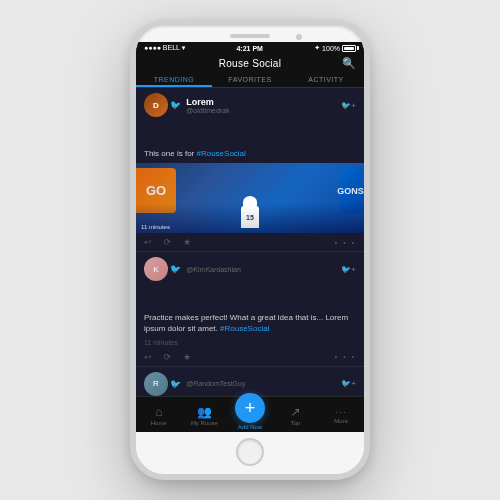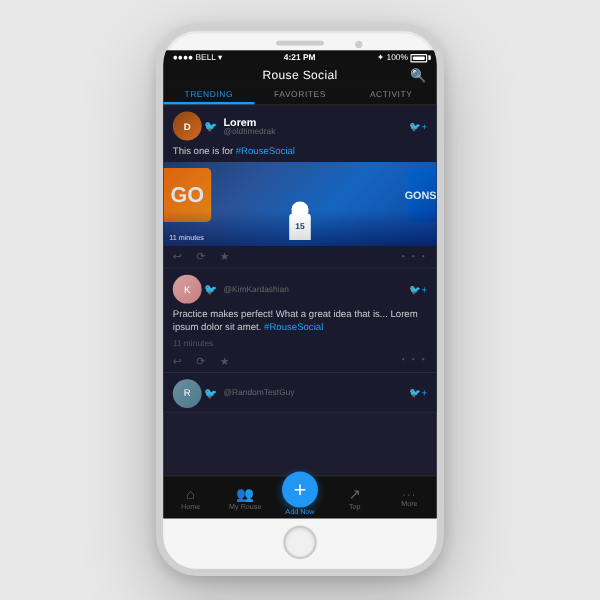--- a/index.html
+++ b/index.html
@@ -280,20 +280,21 @@
       display: flex;
       align-items: center;
       gap: 2px;
     }
 
     .tweet-text {
       padding: 0 8px 4px;
       color: #ccc;
       font-size: 8px;
       line-height: 1.4;
+      margin-top: 28px;
     }
     .tweet-text .hashtag {
       color: #1DA1F2;
     }
 
     
     .tweet-media {
       width: 100%;
       height: 70px;
       overflow: hidden;
@@ -416,21 +417,21 @@
       width: 40px;
       height: 45px;
       background: linear-gradient(135deg, #FF6B00, #FF8C00);
       border-radius: 0 4px 4px 0;
       opacity: 0.85;
       display: flex;
       align-items: center;
       justify-content: center;
       color: #fff;
       font-weight: 900;
-      font-size: 18px;
+      font-size: 13px;
     }
     .flag-right {
       position: absolute;
       right: 0;
       top: 5px;
       width: 24px;
       height: 45px;
       background: linear-gradient(135deg, #0066CC, #0044AA);
       border-radius: 4px 0 0 4px;
       opacity: 0.85;

